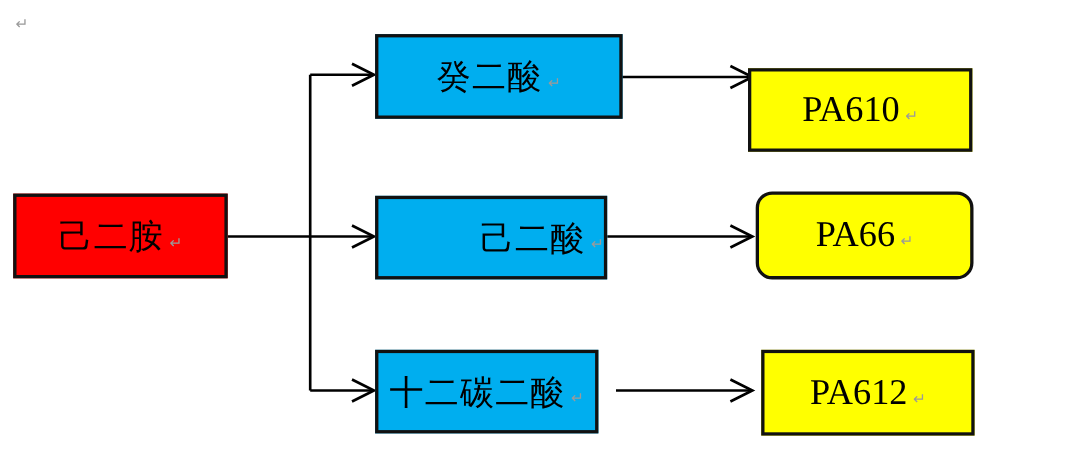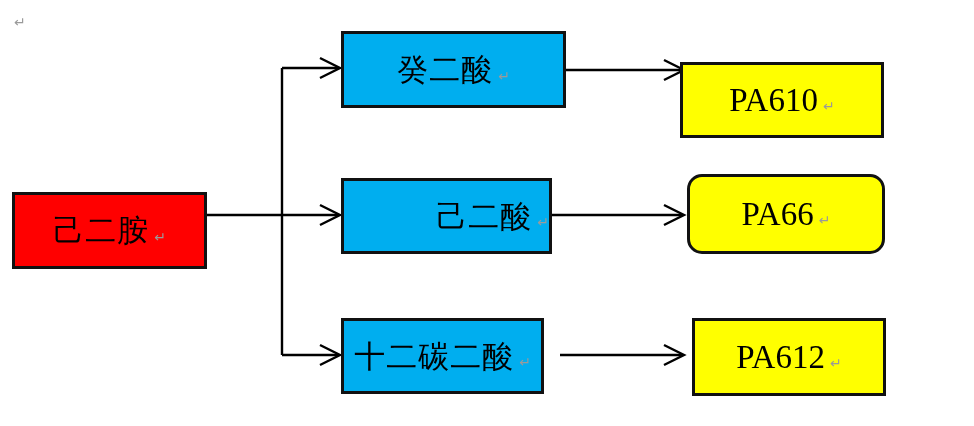--- a/index.html
+++ b/index.html
@@ -44,21 +44,21 @@
     position: relative;
     top: 6px;
     font-family: "DejaVu Sans", sans-serif;
   }
   .pilcrow.standalone {
     position: absolute;
     margin: 0;
     top: 0;
     left: 0;
   }
-  .node-red   { background: #ff0000; margin-top: 16px; }
+  .node-red   { background: #ff0000; }
   .node-blue  { background: #00aeef; }
   .node-yellow{ background: #ffff00; }
 
   .edge-svg {
     position: absolute;
     left: 0;
     top: 0;
     width: 974px;
     height: 426px;
     pointer-events: none;

